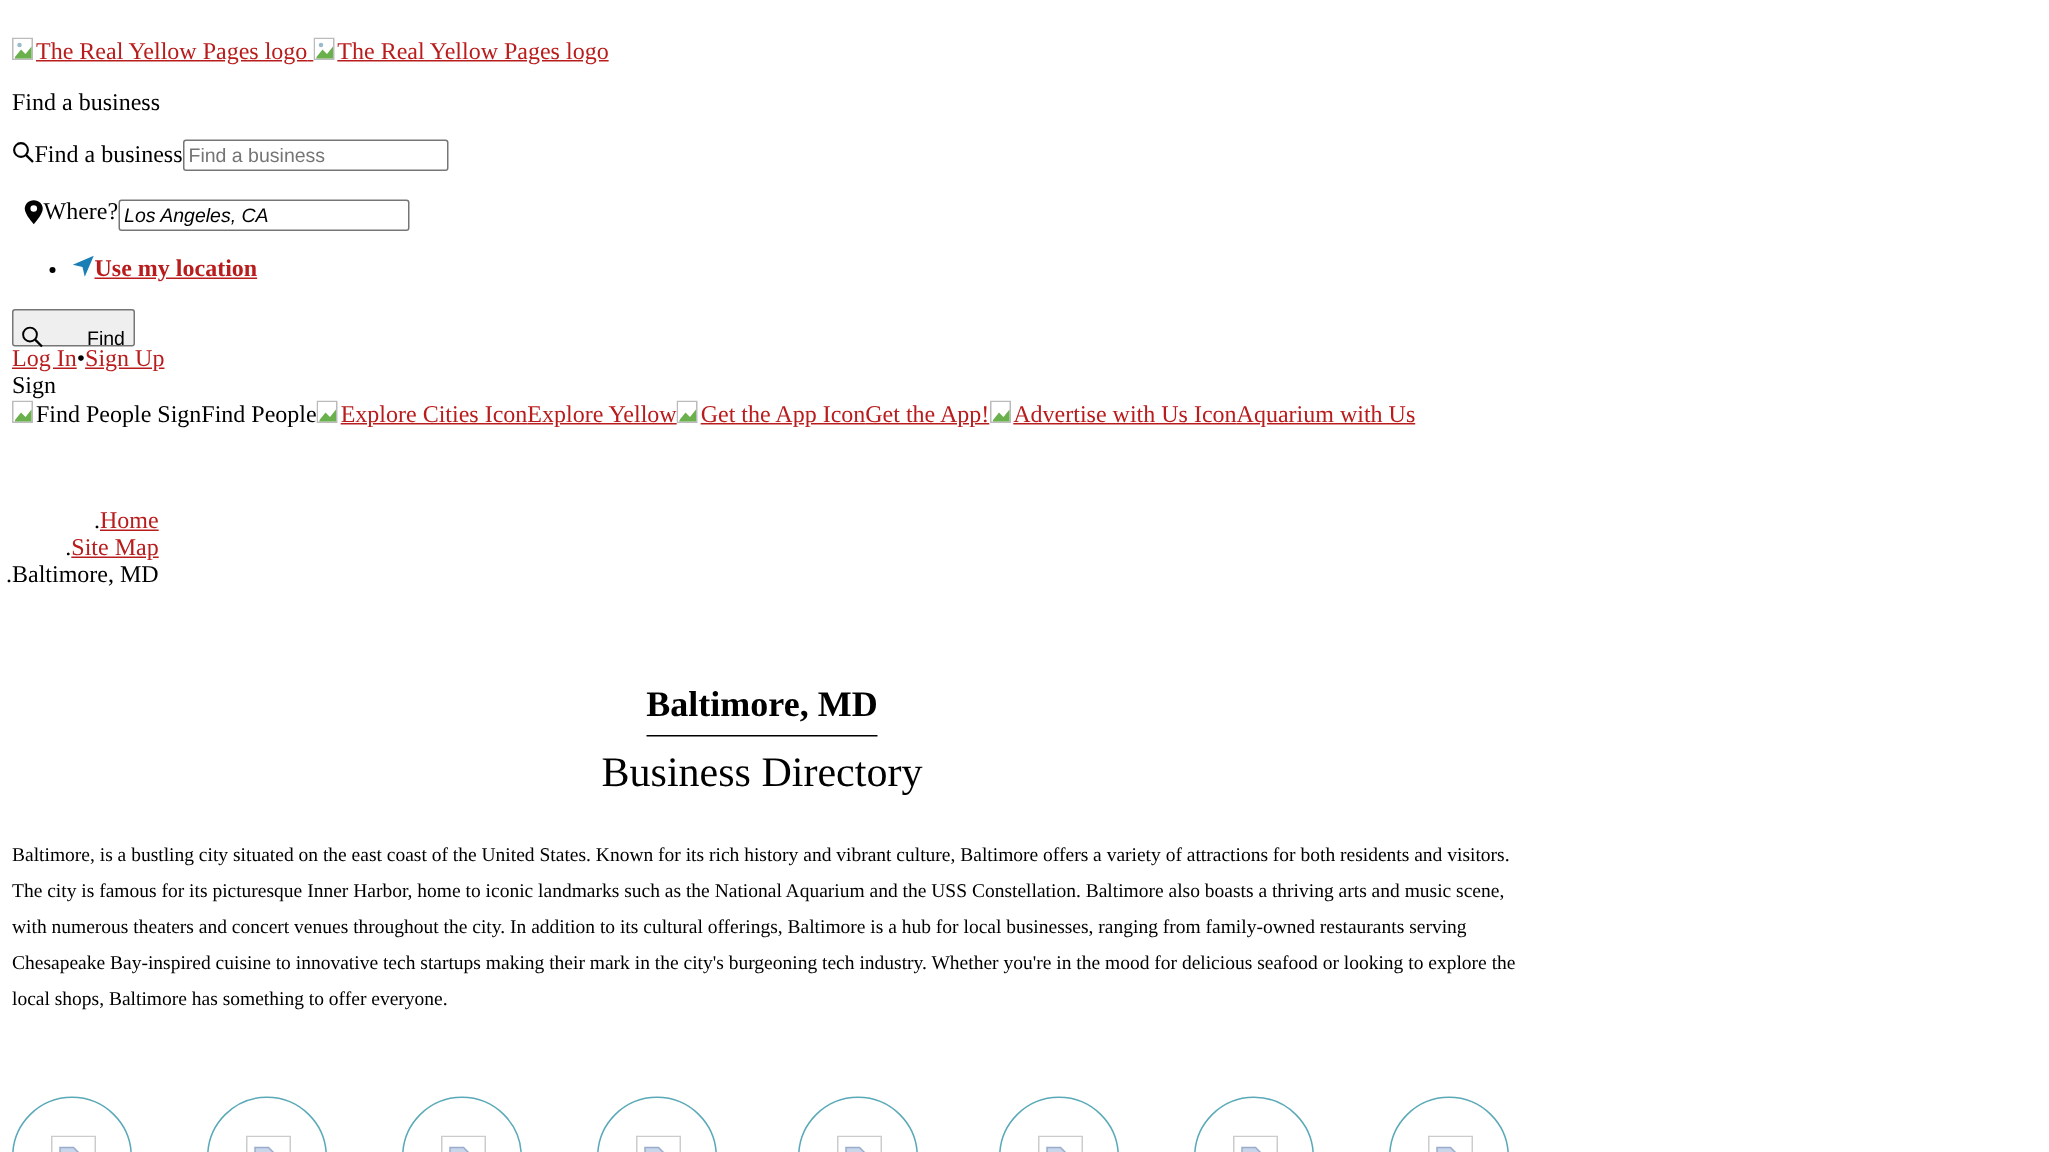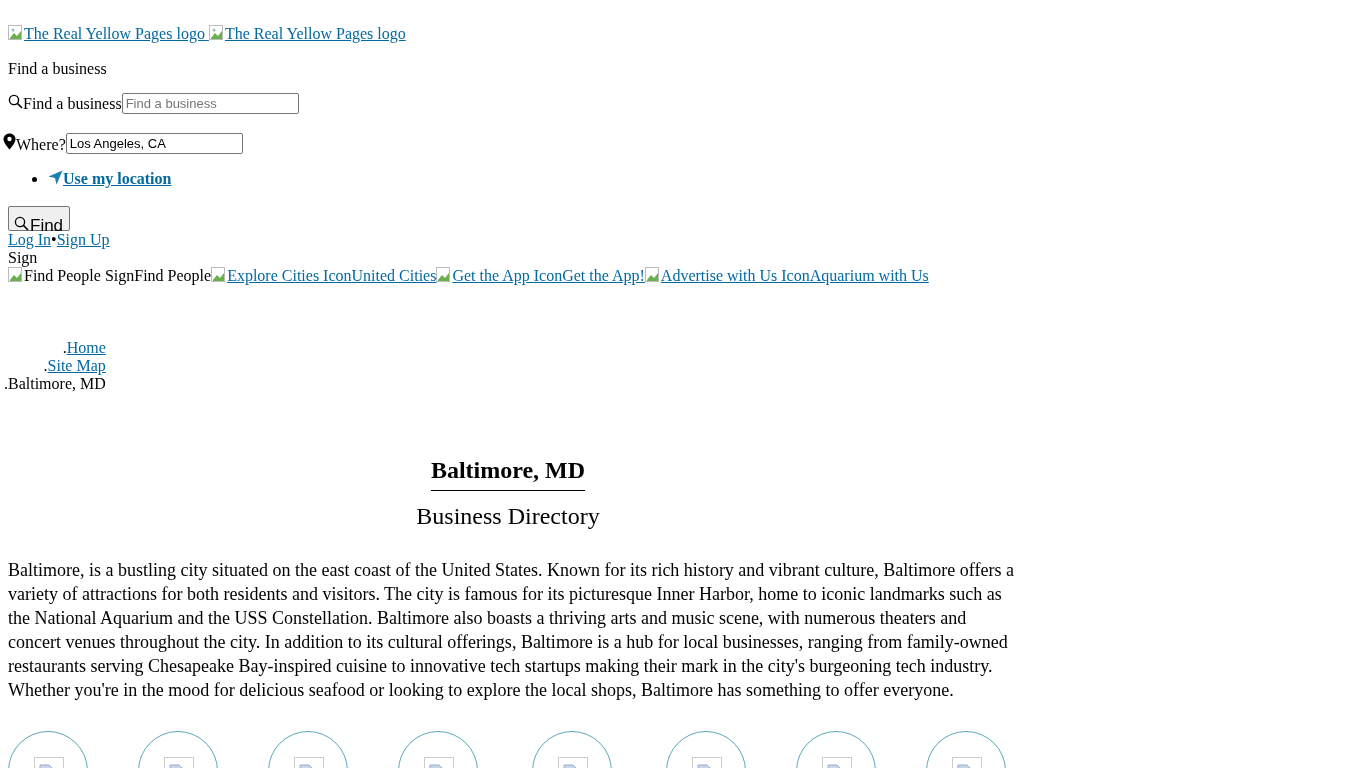--- a/index.html
+++ b/index.html
@@ -5,73 +5,74 @@
   html, body { margin: 0; padding: 0; background: #ffffff; }
   body {
     font-family: "Liberation Serif", "DejaVu Serif", serif;
     font-size: 16px;
     color: #000;
     width: 1366px;
     height: 768px;
     overflow: hidden;
     position: relative;
   }
-  a { color: #0369a1; text-decoration: underline; }
+  a { color: #b91c1c; text-decoration: underline; }
   .abs { position: absolute; }
   .broken-img {
     display: inline-block;
     width: 16px; height: 16px;
     vertical-align: -2px;
     position: relative;
   }
   .broken-img svg { display: block; }
   .logos { left: 8px; top: 25px; white-space: nowrap; }
   .find-label { left: 8px; top: 60px; }
   .row-find { left: 8px; top: 93px; display: flex; align-items: center; }
-  .row-where { left: 3px; top: 133px; display: flex; align-items: flex-end; }
+  .row-where { left: 16px; top: 133px; display: flex; align-items: flex-start; }
   input.text {
     font-family: "Liberation Sans", "DejaVu Sans", sans-serif;
     font-size: 13px;
     height: 21px;
     box-sizing: border-box;
     border: 1px solid #767676;
     border-radius: 2px;
     padding: 1px 3px;
     color: #000;
   }
   input.text::placeholder { color: #757575; }
   .loc-list { left: 8px; top: 170px; margin: 0; padding-left: 40px; font-weight: bold; }
   .loc-list li { list-style: disc; }
   .find-btn {
     left: 8px; top: 206px;
     font-family: "Liberation Sans", "DejaVu Sans", sans-serif;
-    font-size: 17px;
+    font-size: 13px;
     background: #efefef;
     border: 1px solid #767676;
     border-radius: 2px;
     padding: 15px 6px 1px 5px;
     height: 25px;
     display: flex; align-items: center;
     box-sizing: border-box;
+    gap: 28px;
   }
   .auth { left: 8px; top: 231px; }
   .more { left: 8px; top: 249px; }
   .navlinks { left: 8px; top: 267px; white-space: nowrap; }
   .crumbs { left: 0; top: 339px; text-align: right; }
   .crumbs div { height: 18px; line-height: 18px; }
   .title-wrap { left: 0; top: 456px; width: 1016px; text-align: center; }
   .city-title {
     display: inline-block;
     font-size: 24px; font-weight: bold;
     padding-bottom: 6px;
     border-bottom: 1px solid #000;
     line-height: 28px;
   }
-  .subtitle { left: 0; top: 502px; width: 1016px; text-align: center; font-size: 24px; line-height: 28px; }
-  .desc { left: 8px; top: 558px; width: 1008px; font-size: 18px; line-height: 24px; margin: 0; }
+  .subtitle { left: 0; top: 502px; width: 1016px; text-align: center; font-size: 28px; line-height: 28px; }
+  .desc { left: 8px; top: 558px; width: 1008px; font-size: 13px; line-height: 24px; margin: 0; }
   .cats { left: 8px; top: 731px; width: 1010px; height: 80px; }
   .cat-circle {
     position: absolute;
     width: 80px; height: 80px;
     border: 1px solid #5aa9b8;
     border-radius: 50%;
     box-sizing: border-box;
     top: 0;
   }
   .cat-circle .broken-img { position: absolute; left: 25px; top: 25px; width: 30px; height: 30px; }
@@ -111,21 +112,21 @@
 </div>
 
 <div class="abs row-where">
   <span>
     <svg width="13" height="17" viewBox="0 0 13 17">
         <path d="M6.5 0.5 C3 0.5 0.5 3 0.5 6.2 C0.5 10 6.5 16.5 6.5 16.5 C6.5 16.5 12.5 10 12.5 6.2 C12.5 3 10 0.5 6.5 0.5Z" fill="#000"></path>
         <circle cx="6.5" cy="6" r="2.2" fill="#fff"></circle>
       </svg>
   </span>
   <span>Where?</span>
-  <input class="text" type="text" style="width: 177px;" value="Los Angeles, CA">
+  <input class="text" type="text" style="width: 194px; font-style: italic;" value="Los Angeles, CA">
 </div>
 
 <ul class="abs loc-list">
   <li>
     <a href="#">
       <span style="display:inline-block;vertical-align:-1px;">
         <svg width="15" height="15" viewBox="0 0 15 15">
             <path d="M14.5 0.5 L0.5 6.5 L7 8 L8.5 14.5Z" fill="#1a7fb5"></path>
           </svg>
       </span><span>Use my location</span></a>
@@ -148,21 +149,21 @@
 
 <div class="abs more">Sign</div>
 
 <div class="abs navlinks">
   <span><span class="broken-img"><svg width="16" height="16" viewBox="0 0 16 16">
           <rect x="0.5" y="0.5" width="13" height="14" fill="#fff" stroke="#bbb"></rect>
           <path d="M2 13 L6 8 L9 11 L13 6 L13 14 L2 14Z" fill="#6ab04c"></path>
         </svg></span><span>Find People Sign</span><span>Find People</span></span><a href="#"><span class="broken-img"><svg width="16" height="16" viewBox="0 0 16 16">
           <rect x="0.5" y="0.5" width="13" height="14" fill="#fff" stroke="#bbb"></rect>
           <path d="M2 13 L6 8 L9 11 L13 6 L13 14 L2 14Z" fill="#6ab04c"></path>
-        </svg></span><span>Explore Cities Icon</span><span>United Cities</span></a><a href="#"><span class="broken-img"><svg width="16" height="16" viewBox="0 0 16 16">
+        </svg></span><span>Explore Cities Icon</span><span>Explore Yellow</span></a><a href="#"><span class="broken-img"><svg width="16" height="16" viewBox="0 0 16 16">
           <rect x="0.5" y="0.5" width="13" height="14" fill="#fff" stroke="#bbb"></rect>
           <path d="M2 13 L6 8 L9 11 L13 6 L13 14 L2 14Z" fill="#6ab04c"></path>
         </svg></span><span>Get the App Icon</span><span>Get the App!</span></a><a href="#"><span class="broken-img"><svg width="16" height="16" viewBox="0 0 16 16">
           <rect x="0.5" y="0.5" width="13" height="14" fill="#fff" stroke="#bbb"></rect>
           <path d="M2 13 L6 8 L9 11 L13 6 L13 14 L2 14Z" fill="#6ab04c"></path>
         </svg></span><span>Advertise with Us Icon</span><span>Aquarium with Us</span></a>
 </div>
 
 <div class="abs crumbs">
   <div><span style="display:inline-block;width:8px;">.</span><a href="#">Home</a></div>

